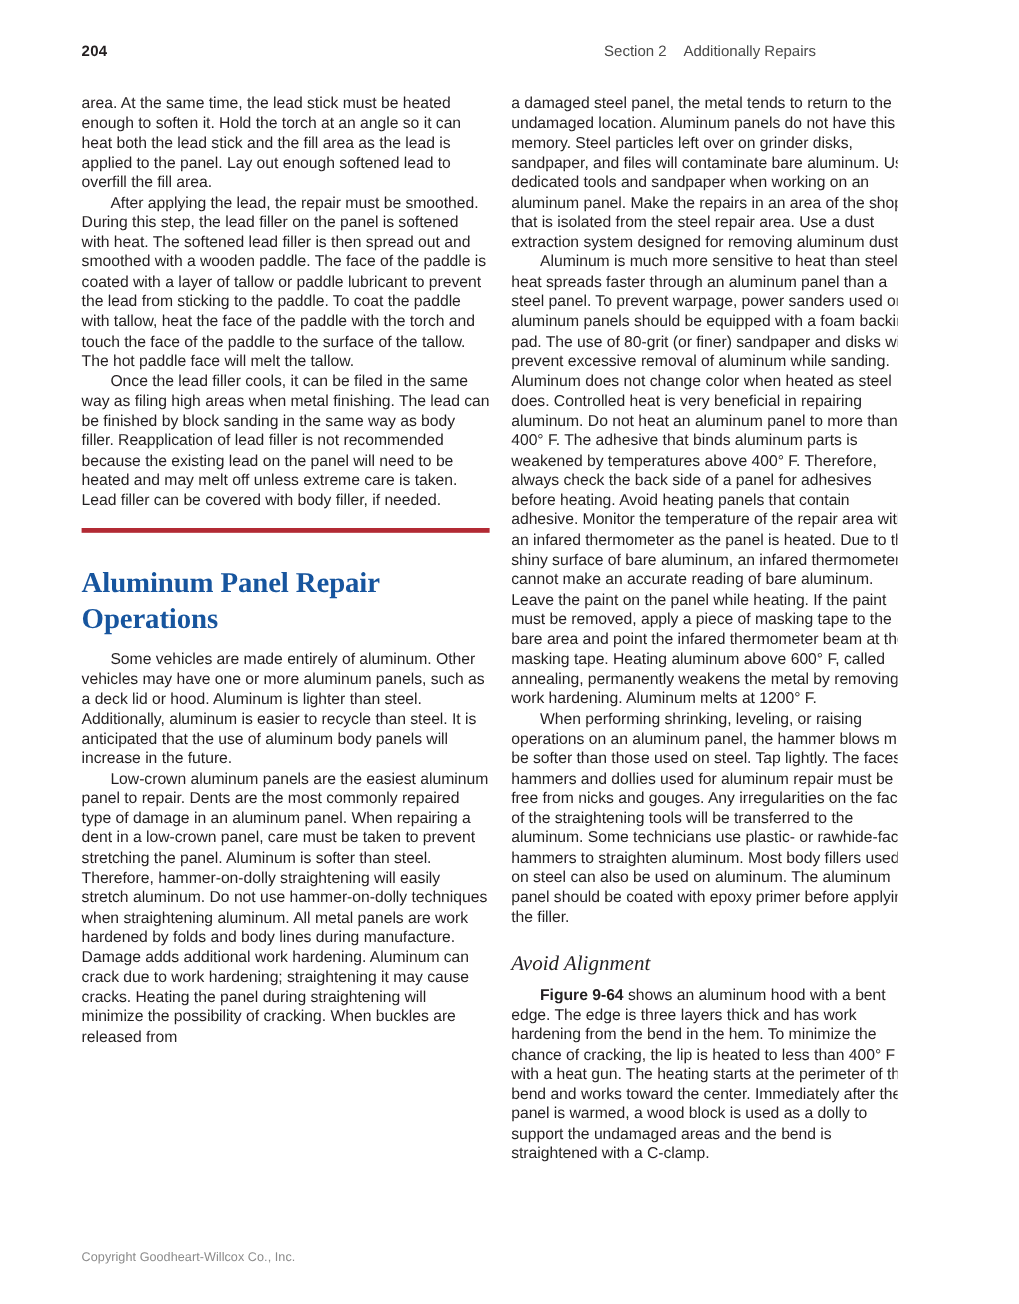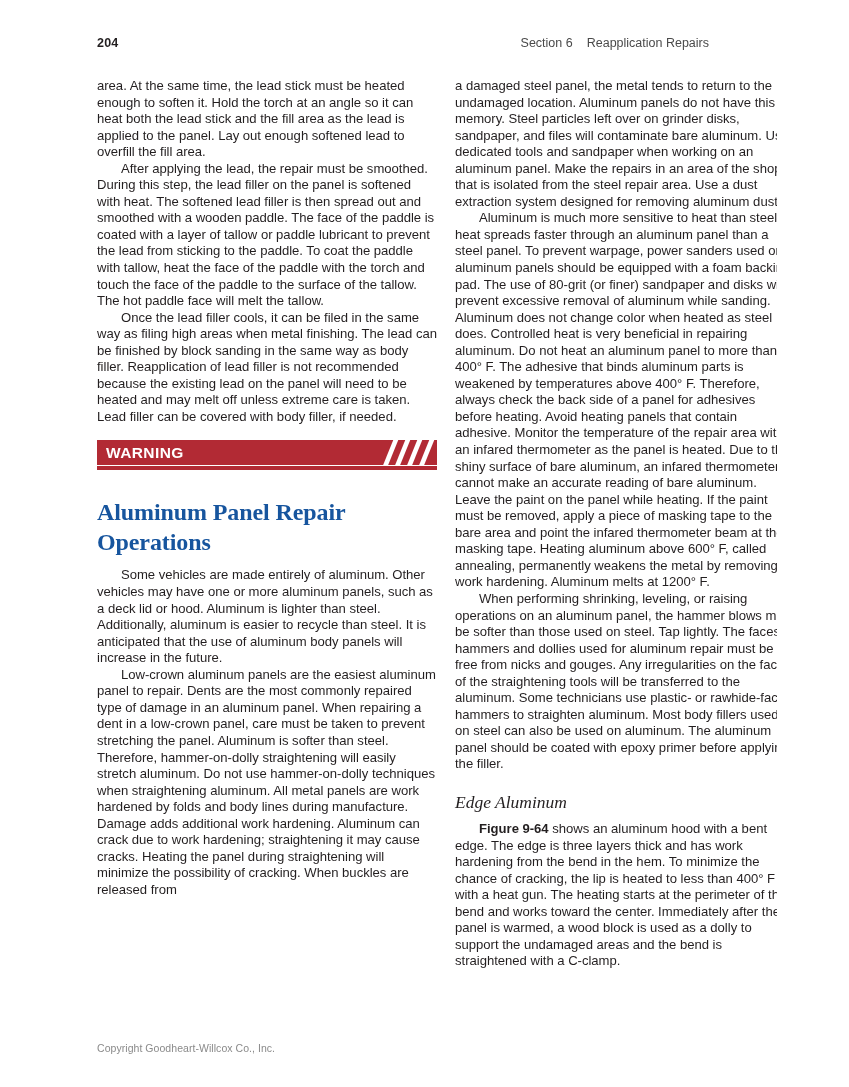--- a/index.html
+++ b/index.html
@@ -11,21 +11,20 @@
     font-family: "Liberation Sans", sans-serif;
     color: #231f20;
   }
   .page {
     position: relative;
     width: 748px;
     height: 1087px;
     background: #ffffff;
     overflow: hidden;
     box-sizing: border-box;
-    margin-left: 29px;
   }
 
   
   .runhead {
     position: absolute;
     top: 36px;
     left: 68px;
     right: 68px;
     height: 18px;
     display: flex;
@@ -178,58 +177,49 @@
   }
 </style>
 </head>
 <body>
 
 <div class="page">
 
   <div class="runhead">
     <span class="folio">204</span>
     <span class="runhead-right">
-      <span>Section 6</span>
-      <span>Reapplication Repairs</span>
+      <span>Section 2</span>
+      <span>Additionally Repairs</span>
     </span>
   </div>
 
   <div class="columns">
 
     <div class="col">
 
       <p class="body">area. At the same time, the lead stick must be heated enough to soften it. Hold the torch at an angle so it can heat both the lead stick and the fill area as the lead is applied to the panel. Lay out enough softened lead to overfill the fill area.</p>
       <p class="body indent">After applying the lead, the repair must be smoothed. During this step, the lead filler on the panel is softened with heat. The softened lead filler is then spread out and smoothed with a wooden paddle. The face of the paddle is coated with a layer of tallow or paddle lubricant to prevent the lead from sticking to the paddle. To coat the paddle with tallow, heat the face of the paddle with the torch and touch the face of the paddle to the surface of the tallow. The hot paddle face will melt the tallow.</p>
       <p class="body indent">Once the lead filler cools, it can be filed in the same way as filing high areas when metal finishing. The lead can be finished by block sanding in the same way as body filler. Reapplication of lead filler is not recommended because the existing lead on the panel will need to be heated and may melt off unless extreme care is taken. Lead filler can be covered with body filler, if needed.</p>
 
       <div class="warning-box">
-        <div class="warning-bar">
-          <span class="wlabel">WARNING</span>
-          <span class="slashes">
-            <i></i>
-              <i></i>
-              <i></i>
-              <i></i>
-          </span>
-        </div>
         <div class="warning-rule"></div>
       </div>
 
       <h1 class="sec-title">Aluminum Panel Repair Operations</h1>
 
       <p class="body indent">Some vehicles are made entirely of aluminum. Other vehicles may have one or more aluminum panels, such as a deck lid or hood. Aluminum is lighter than steel. Additionally, aluminum is easier to recycle than steel. It is anticipated that the use of aluminum body panels will increase in the future.</p>
       <p class="body indent">Low-crown aluminum panels are the easiest aluminum panel to repair. Dents are the most commonly repaired type of damage in an aluminum panel. When repairing a dent in a low-crown panel, care must be taken to prevent stretching the panel. Aluminum is softer than steel. Therefore, hammer-on-dolly straightening will easily stretch aluminum. Do not use hammer-on-dolly techniques when straightening aluminum. All metal panels are work hardened by folds and body lines during manufacture. Damage adds additional work hardening. Aluminum can crack due to work hardening; straightening it may cause cracks. Heating the panel during straightening will minimize the possibility of cracking. When buckles are released from</p>
     </div>
 
     <div class="col">
       <p class="body">a damaged steel panel, the metal tends to return to the undamaged location. Aluminum panels do not have this memory. Steel particles left over on grinder disks, sandpaper, and files will contaminate bare aluminum. Use dedicated tools and sandpaper when working on an aluminum panel. Make the repairs in an area of the shop that is isolated from the steel repair area. Use a dust extraction system designed for removing aluminum dust.</p>
       <p class="body indent">Aluminum is much more sensitive to heat than steel; heat spreads faster through an aluminum panel than a steel panel. To prevent warpage, power sanders used on aluminum panels should be equipped with a foam backing pad. The use of 80-grit (or finer) sandpaper and disks will prevent excessive removal of aluminum while sanding. Aluminum does not change color when heated as steel does. Controlled heat is very beneficial in repairing aluminum. Do not heat an aluminum panel to more than 400° F. The adhesive that binds aluminum parts is weakened by temperatures above 400° F. Therefore, always check the back side of a panel for adhesives before heating. Avoid heating panels that contain adhesive. Monitor the temperature of the repair area with an infared thermometer as the panel is heated. Due to the shiny surface of bare aluminum, an infared thermometer cannot make an accurate reading of bare aluminum. Leave the paint on the panel while heating. If the paint must be removed, apply a piece of masking tape to the bare area and point the infared thermometer beam at the masking tape. Heating aluminum above 600° F, called annealing, permanently weakens the metal by removing work hardening. Aluminum melts at 1200° F.</p>
       <p class="body indent">When performing shrinking, leveling, or raising operations on an aluminum panel, the hammer blows must be softer than those used on steel. Tap lightly. The faces of hammers and dollies used for aluminum repair must be free from nicks and gouges. Any irregularities on the faces of the straightening tools will be transferred to the aluminum. Some technicians use plastic- or rawhide-faced hammers to straighten aluminum. Most body fillers used on steel can also be used on aluminum. The aluminum panel should be coated with epoxy primer before applying the filler.</p>
 
-      <h2 class="sub-title">Edge Aluminum</h2>
+      <h2 class="sub-title">Avoid Alignment</h2>
 
       <p class="body indent"><span class="fig-ref">Figure 9-64</span><span> shows an aluminum hood with a bent edge. The edge is three layers thick and has work hardening from the bend in the hem. To minimize the chance of cracking, the lip is heated to less than 400° F with a heat gun. The heating starts at the perimeter of the bend and works toward the center. Immediately after the panel is warmed, a wood block is used as a dolly to support the undamaged areas and the bend is straightened with a C-clamp.</span></p>
     </div>
 
   </div>
 
   <div class="footer">
     <span>Copyright Goodheart-Willcox Co., Inc.</span>
   </div>
 

